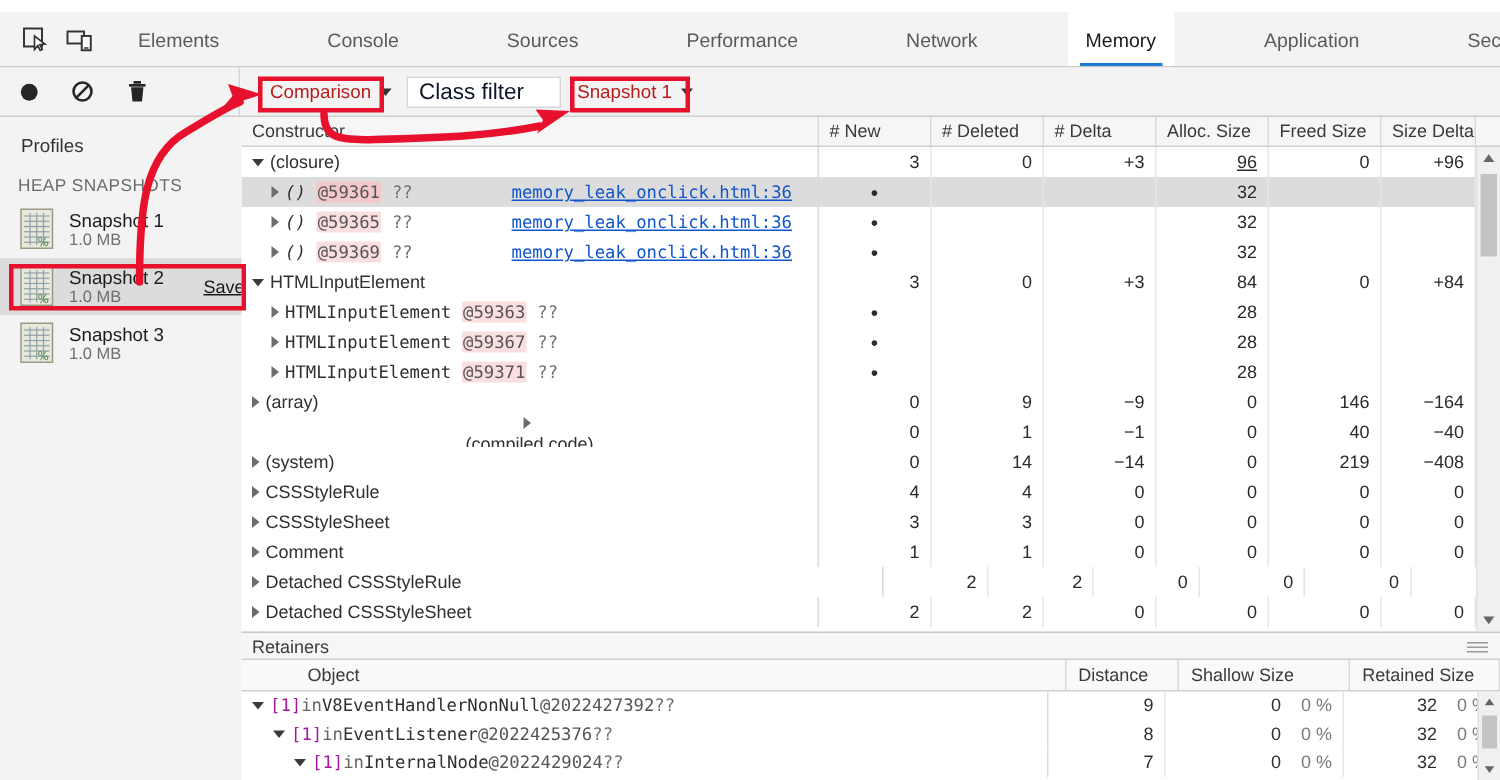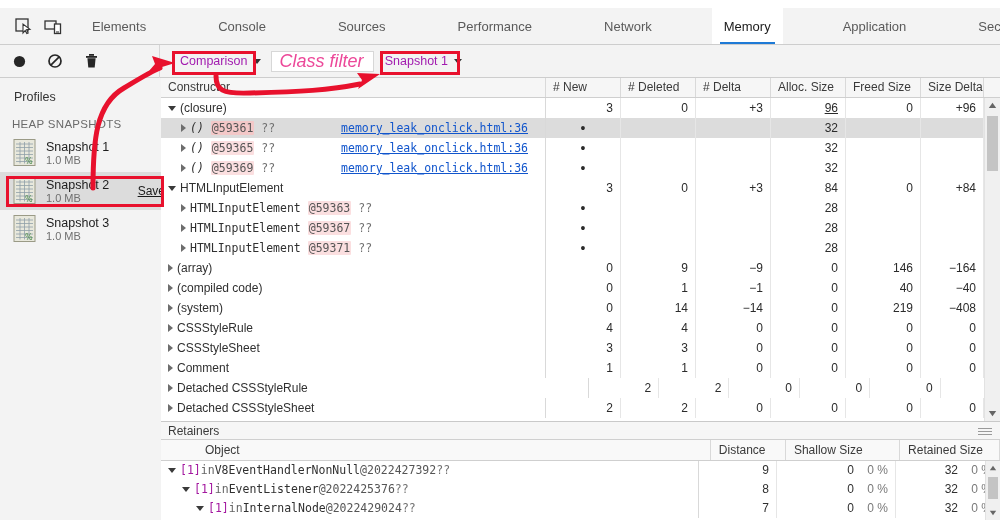--- a/index.html
+++ b/index.html
@@ -46,37 +46,37 @@
     position: absolute; left: 0; top: 45px; width: 1000px; height: 33px;
     background: #f3f3f3; border-bottom: 1px solid #cdcdcd;
     display: flex; align-items: center;
   }
   .t2-left { width: 160px; display: flex; align-items: center; padding-left: 8px; gap: 14px;
              border-right: 1px solid #d6d6d6; height: 33px; }
   .t2-icon { width: 22px; height: 22px; display: flex; align-items: center; justify-content: center; }
   .t2-right { flex: 1; display: flex; align-items: center; height: 33px; padding-left: 14px; }
   .select-box {
     display: flex; align-items: center; gap: 6px;
-    background: #f3f3f3; padding: 3px 5px 3px 6px; font-size: 12.5px; color: #a21caf;
+    background: #f3f3f3; padding: 3px 5px 3px 6px; font-size: 12.5px; color: #b91c1c;
     white-space: nowrap;
   }
   .caret-dn {
     width: 0; height: 0; border-left: 4px solid transparent; border-right: 4px solid transparent;
     border-top: 5px solid #333; display: inline-block;
   }
   .class-filter {
     flex: 1; background: #fff; border: 1px solid #d7d7d7; height: 21px;
     display: flex; align-items: center; padding: 0 7px; margin: 0 5px;
-    color: #ec4899; font-size: 18px; font-style: italic;
+    color: #0f172a; font-size: 15px;
   }
 
   
   .sidebar {
     position: absolute; left: 0; top: 78px; width: 176px; height: 442px;
-    background: #f3f3f3; border-right: 1px solid #4c1d95;
+    background: #f3f3f3; border-right: 3px solid #4c1d95;
   }
   .sb-title { padding: 12px 0 8px 14px; font-size: 12.5px; color: #333; }
   .sb-section { padding: 6px 0 4px 12px; font-size: 11.5px; color: #6b6b6b; letter-spacing: .3px; }
   .snap-item { display: flex; align-items: center; padding: 4px 6px 4px 12px; height: 38px; position: relative; }
   .snap-item.selected { background: #dcdcdc; }
   .snap-icon { width: 26px; height: 30px; flex: none; margin-right: 8px; position: relative; }
   .snap-text { flex: 1; min-width: 0; }
   .snap-name { font-size: 12.5px; color: #1d1d1d; line-height: 14px; }
   .snap-size { font-size: 11px; color: #6f6f6f; line-height: 13px; }
   .snap-save { font-size: 12px; color: #1a1a1a; text-decoration: underline; margin-right: 4px; }
@@ -434,21 +434,21 @@
             <span>(array)</span>
           </div>
           <div class="gc num" style="width: 75px;">0</div>
           <div class="gc num" style="width: 75px;">9</div>
           <div class="gc num" style="width: 75px;">−9</div>
           <div class="gc num" style="width: 75px;">0</div>
           <div class="gc num" style="width: 75px;">146</div>
           <div class="gc num" style="width: 63px;">−164</div>
         </div>
         <div class="grow">
-          <div class="gc ctor" style="width: 385px; padding-left: 7px;">
+          <div class="gc ctor" style="width: 385px; padding-left: 7px; flex-direction: column;">
             <span class="tri closed"></span>
             <span>(compiled code)</span>
           </div>
           <div class="gc num" style="width: 75px;">0</div>
           <div class="gc num" style="width: 75px;">1</div>
           <div class="gc num" style="width: 75px;">−1</div>
           <div class="gc num" style="width: 75px;">0</div>
           <div class="gc num" style="width: 75px;">40</div>
           <div class="gc num" style="width: 63px;">−40</div>
         </div>

